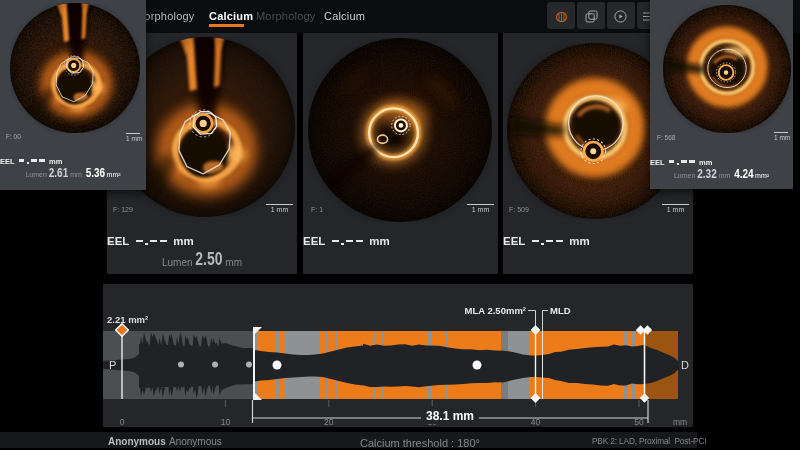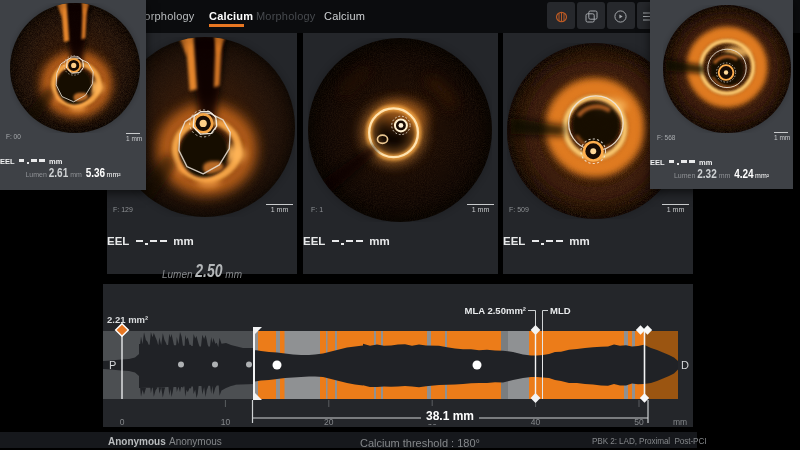--- a/index.html
+++ b/index.html
@@ -118,21 +118,21 @@
  <circle cx="-2" cy="-4" r="10" fill="#170a03" stroke="#f3a344" stroke-width="3"></circle>
  <circle cx="-2" cy="-4" r="4" fill="#ffce86"></circle>
  <path d="M-12,-12 L-5,-17 L5,-17 L12,-11 L13,-1 L7,7 L-5,8 L-13,0 Z" fill="none" stroke="#f5efe5" stroke-width="1.5" stroke-linejoin="round" opacity="0.95"></path>
  <circle cx="-2" cy="-4" r="15" fill="none" stroke="#f5efe5" stroke-width="1" stroke-dasharray="2.5 2.5" opacity="0.8"></circle>
 </g>
 <circle cx="0" cy="0" r="98" fill="none" stroke="#000000" stroke-width="5" opacity="0.25" filter="url(#bl4o1)"></circle>
 </svg>
     <div class="flabel" style="left:6px; top:173px;">F: 129</div>
     <div class="scale" style="right:4px; top:171px;">1 mm</div>
     <div class="eelrow" style="top:202px;">EEL&nbsp; <span class="dash"></span><span class="sp2"></span><span class="dot"></span><span class="sp2"></span><span class="dash"></span><span class="sp2"></span><span class="dash"></span>&nbsp; mm</div>
-    <div class="lumrow" style="top:232px;font-style:italic;">Lumen <span class="num">2.50</span> mm</div>
+    <div class="lumrow" style="top:220px;">Lumen <span class="num">2.50</span> mm</div>
   </div>
 
   <div class="panel" id="p2" style="left:303px; width:195px;">
     <svg class="abs" style="left:5px; top:5px;" width="184" height="184" viewBox="-100 -100 200 200">
 <defs>
 <radialGradient id="bgo2" cx="0" cy="0" r="100" gradientUnits="userSpaceOnUse">
             <stop offset="0" stop-color="#1c0c03"></stop>
             <stop offset="0.45" stop-color="#180a03"></stop>
             <stop offset="0.8" stop-color="#0e0502"></stop>
             <stop offset="1" stop-color="#060200"></stop>

